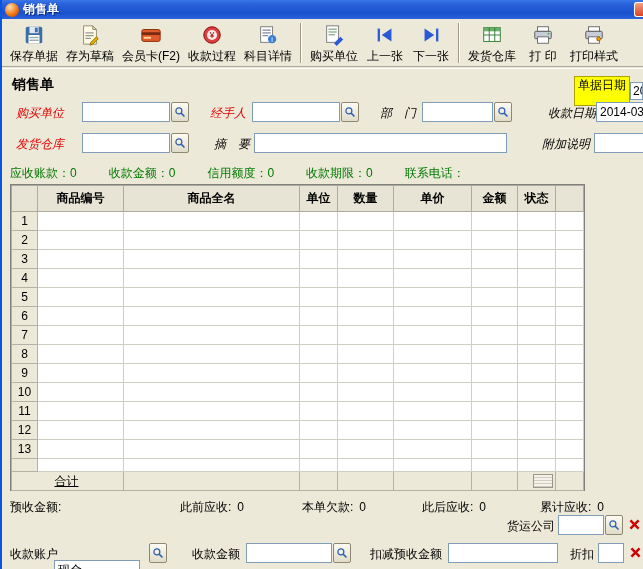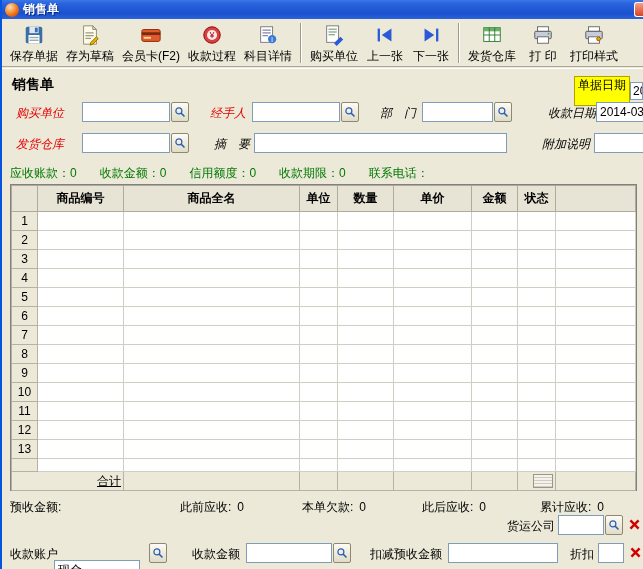--- a/index.html
+++ b/index.html
@@ -39,31 +39,31 @@
   
   .frow { position:absolute; left:0; right:0; height:21px; }
   .row1 { top:102px; } .row2 { top:133px; }
   .flabel { position:absolute; top:3px; white-space:nowrap;font-style:italic; }
   .red { color:#E60000; }
   .inp { position:absolute; top:0; height:20px; border:1px solid #7F9DB9; background:#fff; font-family:inherit; font-size:12px; padding:0 3px; }
   .lk { position:absolute; top:0; width:18px; height:20px; border:1px solid #8e8871; border-radius:2px;
     background:linear-gradient(180deg,#fdfbf4,#e0dcc8); display:flex; align-items:center; justify-content:center; cursor:pointer; }
 
   
-  .statusrow { position:absolute; left:8px; top:165px; right:0; height:16px; display:flex; gap:23px; color:#007800; white-space:nowrap; }
-
-  
-  .tablewrap { position:absolute; left:8px; top:184px; width:627px; border:1px solid #808080; background:#fff; }
+  .statusrow { position:absolute; left:8px; top:165px; right:0; height:16px; display:flex; gap:32px; color:#007800; white-space:nowrap; }
+
+  
+  .tablewrap { position:absolute; left:8px; top:184px; width:575px; border:1px solid #808080; background:#fff; }
   table { border-collapse:collapse; table-layout:fixed; width:100%; }
   th { height:26px; background:#e7e4d6; border:1px solid #aeab9c; font-weight:bold; font-size:12px; }
   td { height:19px; border:1px solid #d0cdc2; background:#fff; font-size:12px; padding:0 2px; }
   td.rn { background:#ECE9D8; border:1px solid #b5b2a5; text-align:center; }
   tr.spacer td { height:13px; }
   tr.foot td { background:#ECE9D8; border:1px solid #b5b2a5; }
-  tr.foot td.rn-foot { text-align:right; padding-left:0; background:#ECE9D8;text-decoration:underline; }
+  tr.foot td.rn-foot { text-align:center; padding-left:0; background:#ECE9D8;text-decoration:underline; }
   .corner-box { width:20px; height:14px; margin-left:auto; border:1px solid #9a968a; background:repeating-linear-gradient(180deg,#f4f2ea 0 2px,#cfccc0 2px 3px); }
 
   
   .bottom { position:absolute; left:0; top:491px; right:0; height:78px; background:#ECE9D8; }
   .sumitem { position:absolute; top:8px; white-space:nowrap; }
   .sumitem .v { margin-left:6px; }
   .bl { position:absolute; white-space:nowrap; }
   .xbtn { position:absolute; width:16px; height:16px; display:flex; align-items:center; justify-content:center; cursor:pointer; }
 
   svg { display:block; }

